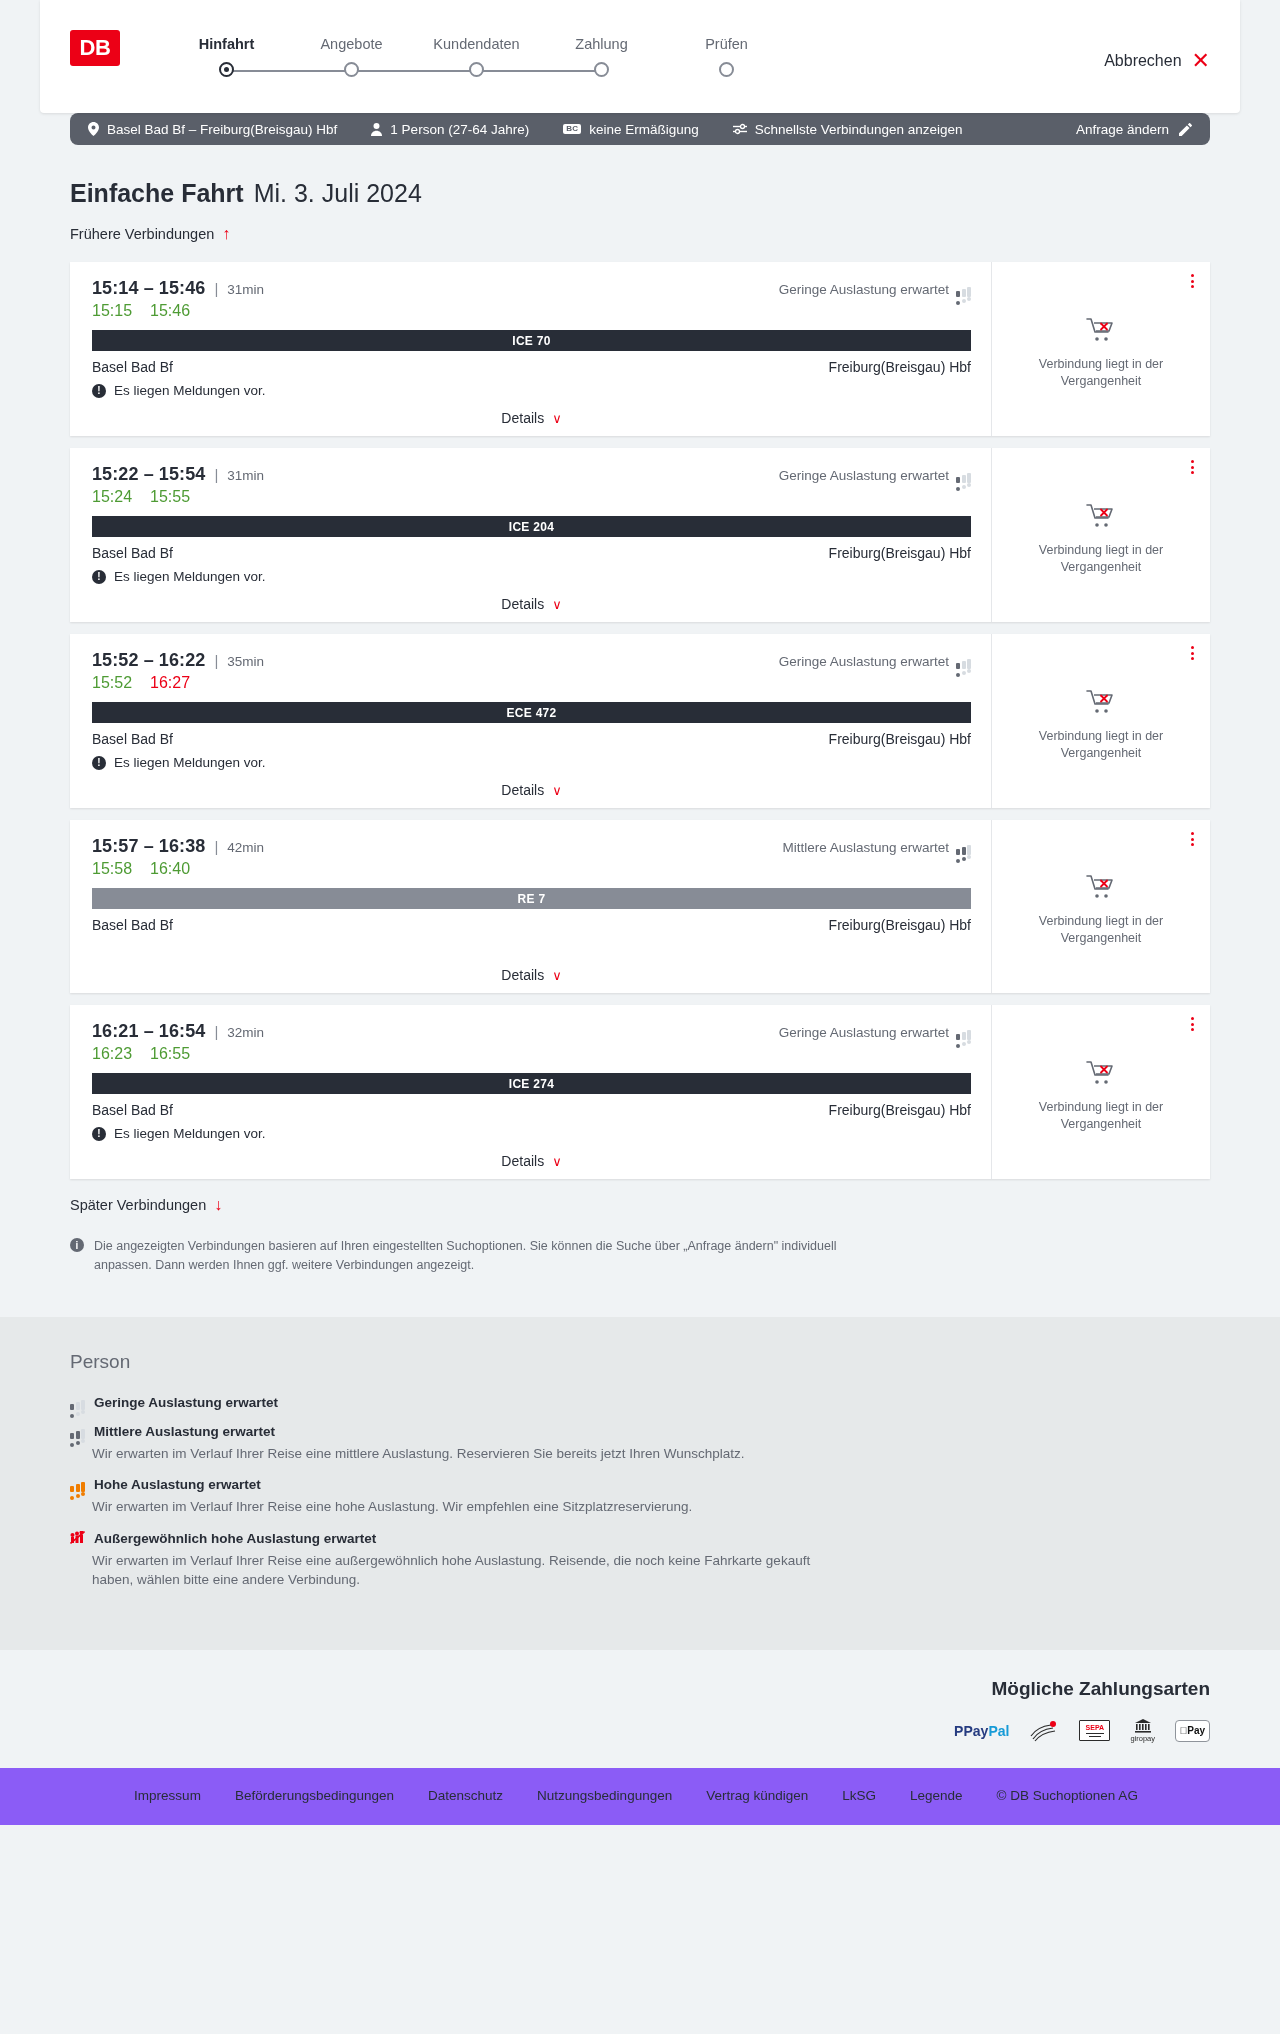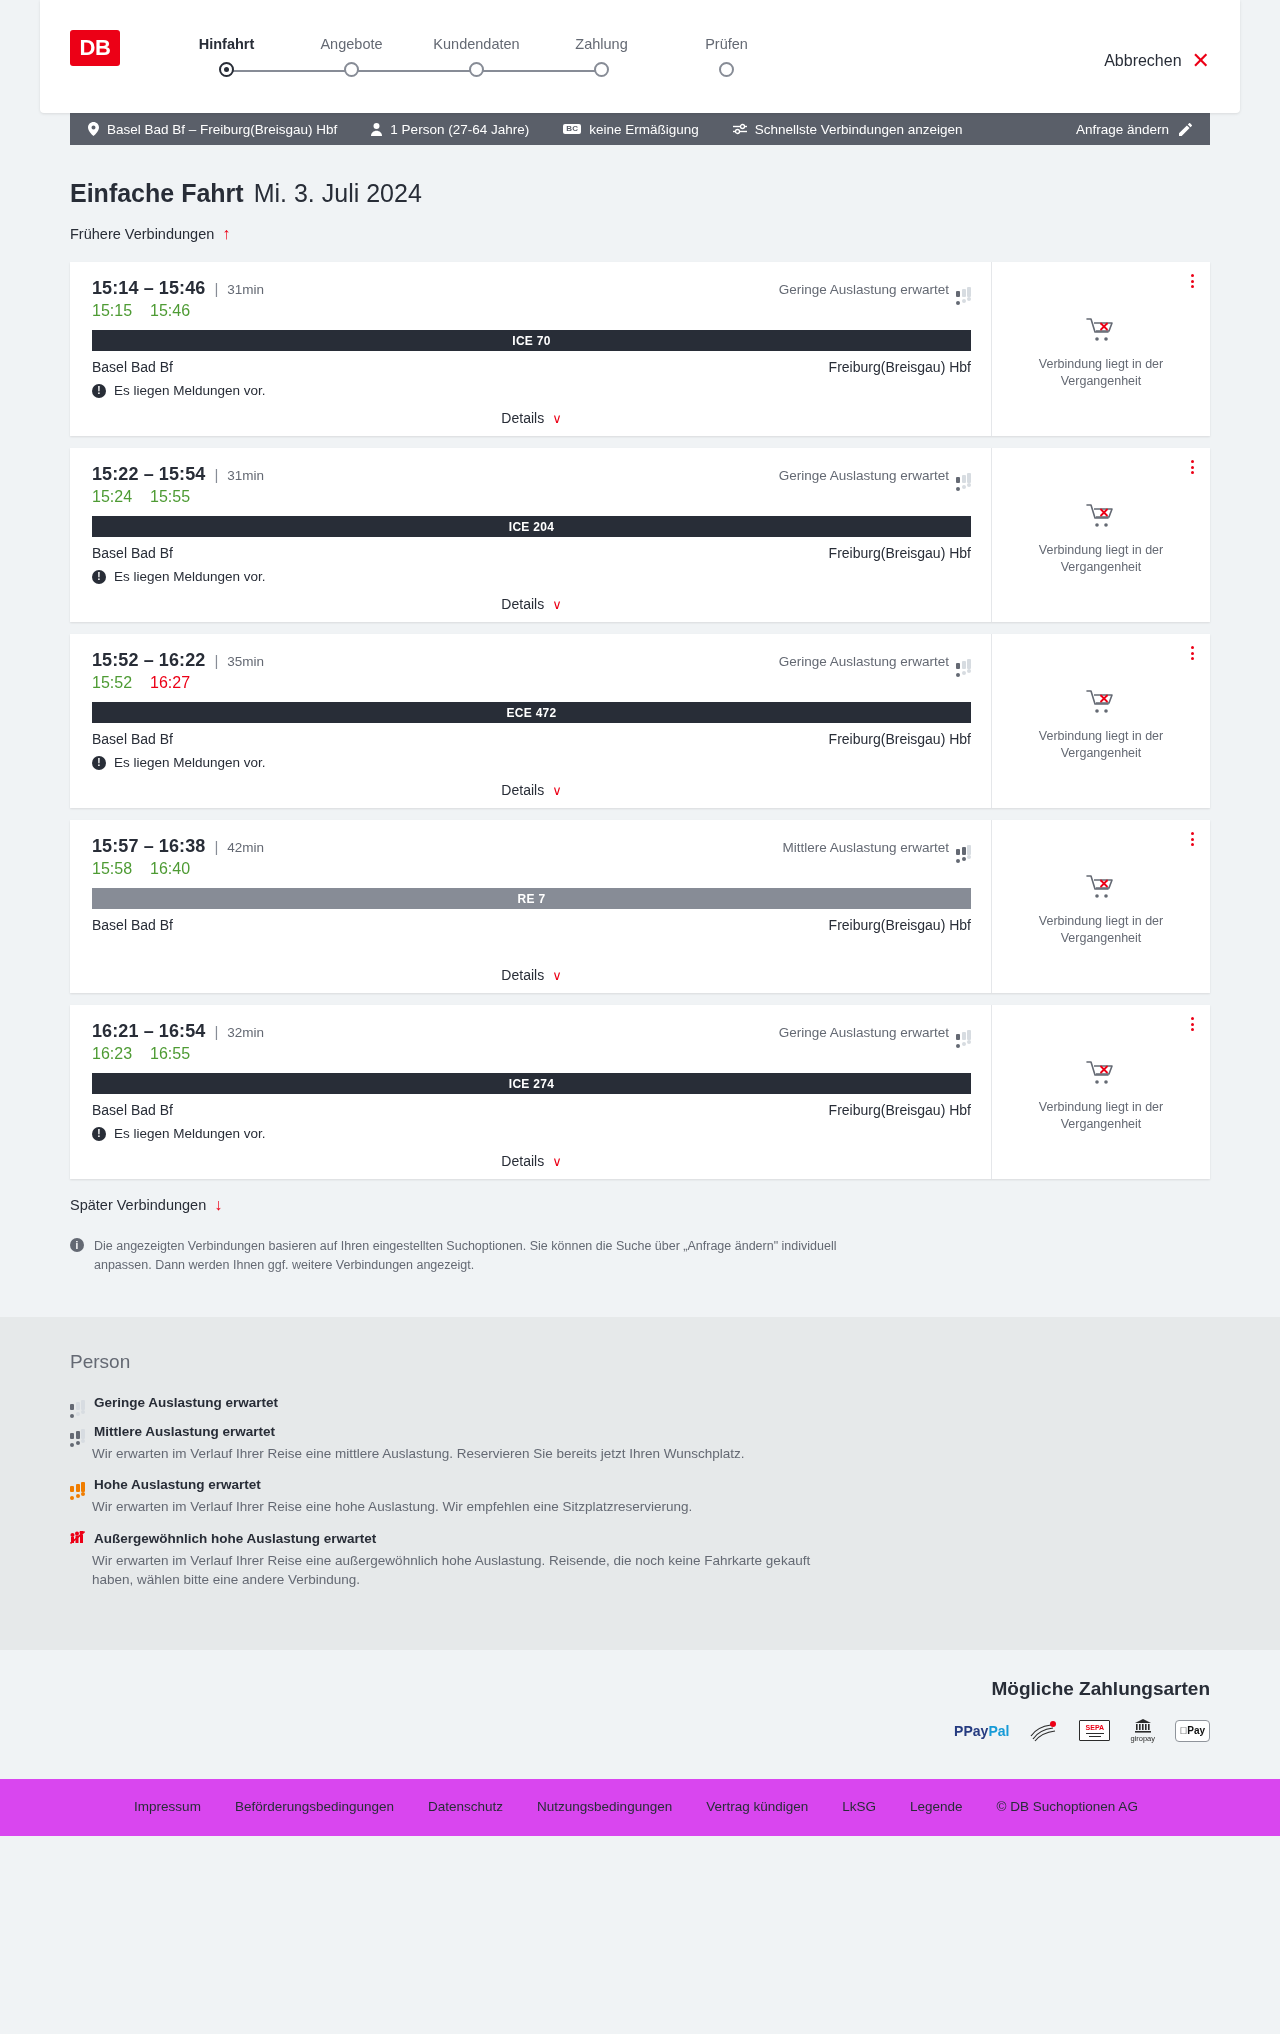--- a/index.html
+++ b/index.html
@@ -110,20 +110,21 @@
   .criteria-bar {
     width: 1140px;
     margin: 0 auto;
     background: #5a5f69;
     color: #fff;
     height: 32px;
     display: flex;
     align-items: center;
     padding: 0 18px;
     font-size: 13.5px;
+    border-radius: 8px;
   }
   .crit-item { display: flex; align-items: center; gap: 8px; margin-right: 34px; white-space: nowrap; }
   .crit-item.tail { margin-left: auto; margin-right: 0; gap: 10px; }
   .crit-icon { display: inline-flex; align-items: center; justify-content: center; }
   .bc-badge {
     display: inline-block;
     background: #fff;
     color: #5a5f69;
     font-size: 8px;
     font-weight: bold;
@@ -354,23 +355,22 @@
     width: 35px; height: 22px;
     border: 1px solid #8f949b;
     border-radius: 4px;
     background: #fff;
     display: flex; align-items: center; justify-content: center;
     font-size: 10px; font-weight: 600; color: #111;
   }
 
   
   .footer {
-    background: #d946ef;
+    background: #8b5cf6;
     padding: 20px 8px 22px 0;
-    margin-top: 11px;
   }
   .footer-inner {
     width: 1140px; margin: 0 auto;
     display: flex; justify-content: center; align-items: center;
     gap: 34px;
     font-size: 13.5px;
     color: #282d37;
     flex-wrap: wrap;
   }
   .footer-inner a { color: #282d37; text-decoration: none; cursor: pointer; }

